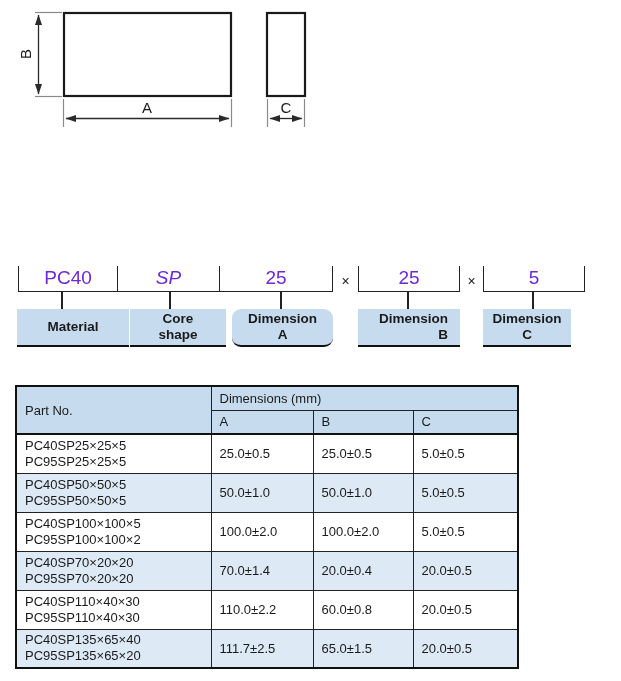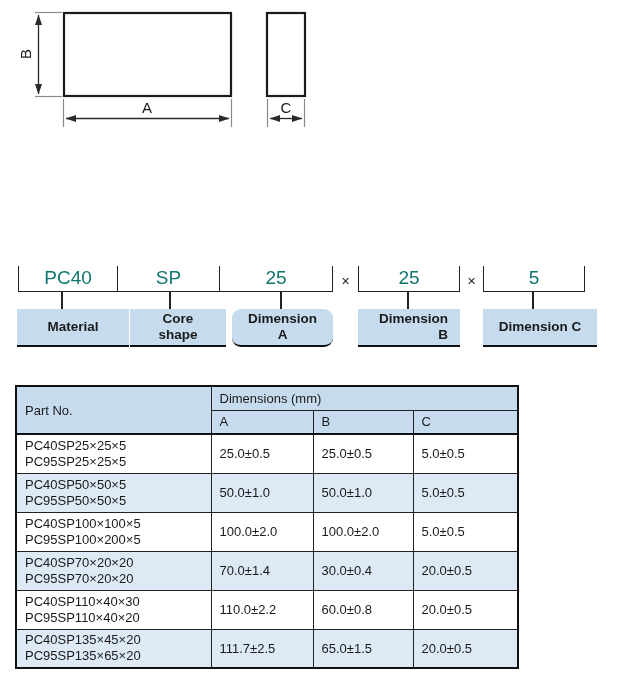--- a/index.html
+++ b/index.html
@@ -21,25 +21,25 @@
   .bracket {
     position: absolute;
     top: 266px;
     height: 26px;
     border-left: 1.5px solid #222;
     border-right: 1.5px solid #222;
     border-bottom: 1.5px solid #222;
     text-align: center;
     font-size: 19px;
     line-height: 24px;
-    color: #0f766e;
+    color: #6d28d9;
   }
   .bracket.joined { border-left: none; }
   .b1 { left: 18px;  width: 100px; }
-  .b2 { left: 118px; width: 102px; }
+  .b2 { left: 118px; width: 102px; font-style: italic; }
   .b3 { left: 220px; width: 113px; }
   .b4 { left: 358px; width: 102px; }
   .b5 { left: 483px; width: 102px; }
 
   .xsep {
     position: absolute;
     top: 266px;
     height: 26px;
     text-align: center;
     font-size: 14px;
@@ -74,21 +74,21 @@
     text-align: center;
     font-weight: bold;
     font-size: 13.5px;
     line-height: 1.15;
     padding: 0 12px;
   }
   .l1 { left: 17px;  width: 112px; }
   .l2 { left: 130px; width: 96px; }
   .l3 { left: 232px; width: 101px; border-radius: 9px; }
   .l4 { left: 358px; width: 102px; text-align: right; }
-  .l5 { left: 483px; width: 114px; }
+  .l5 { left: 483px; width: 88px; }
 
   
   .dim-table {
     position: absolute;
     left: 15px;
     top: 385px;
     width: 502px;
     border-collapse: collapse;
     table-layout: fixed;
     border: 2px solid #111;
@@ -209,47 +209,47 @@
           <span>PC40SP50×50×5</span>
           <span>PC95SP50×50×5</span>
         </td>
         <td>50.0±1.0</td>
         <td>50.0±1.0</td>
         <td>5.0±0.5</td>
       </tr>
       <tr>
         <td class="partno">
           <span>PC40SP100×100×5</span>
-          <span>PC95SP100×200×5</span>
+          <span>PC95SP100×100×2</span>
         </td>
         <td>100.0±2.0</td>
         <td>100.0±2.0</td>
         <td>5.0±0.5</td>
       </tr>
       <tr>
         <td class="partno">
           <span>PC40SP70×20×20</span>
           <span>PC95SP70×20×20</span>
         </td>
         <td>70.0±1.4</td>
-        <td>30.0±0.4</td>
+        <td>20.0±0.4</td>
         <td>20.0±0.5</td>
       </tr>
       <tr>
         <td class="partno">
           <span>PC40SP110×40×30</span>
-          <span>PC95SP110×40×20</span>
+          <span>PC95SP110×40×30</span>
         </td>
         <td>110.0±2.2</td>
         <td>60.0±0.8</td>
         <td>20.0±0.5</td>
       </tr>
       <tr>
         <td class="partno">
-          <span>PC40SP135×45×20</span>
+          <span>PC40SP135×65×40</span>
           <span>PC95SP135×65×20</span>
         </td>
         <td>111.7±2.5</td>
         <td>65.0±1.5</td>
         <td>20.0±0.5</td>
       </tr>
     </tbody>
   </table>
 
 </div>

